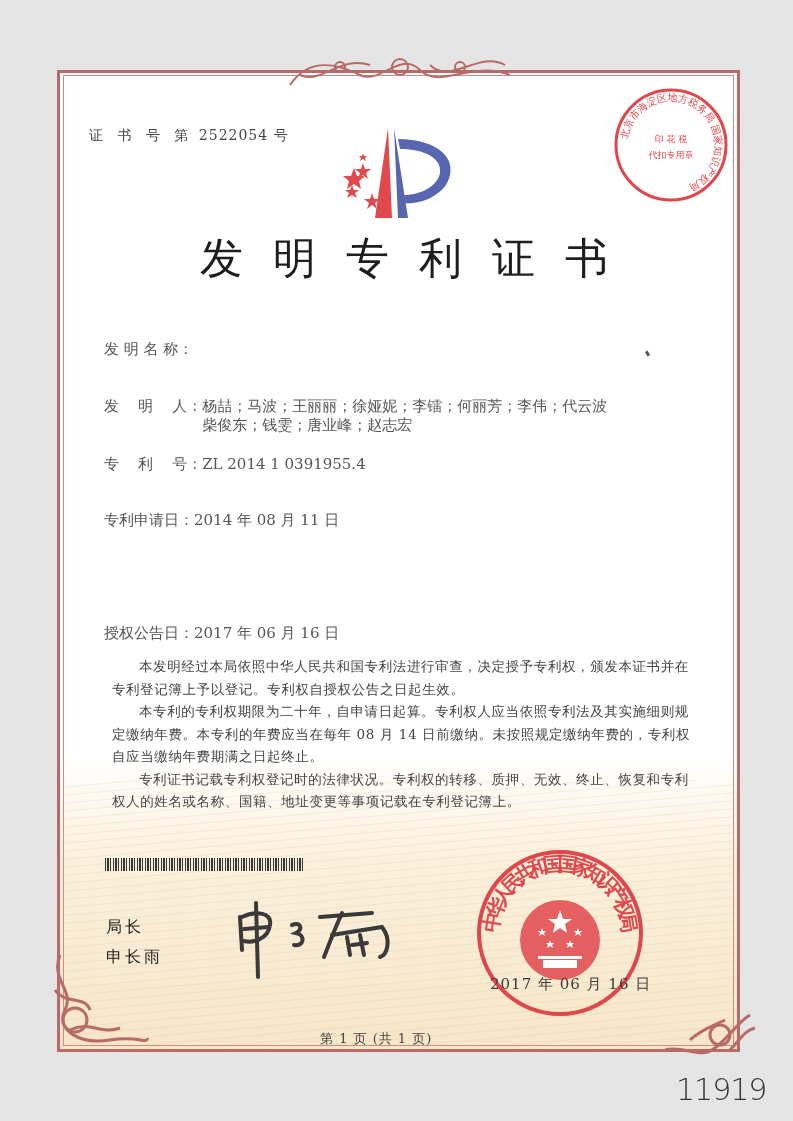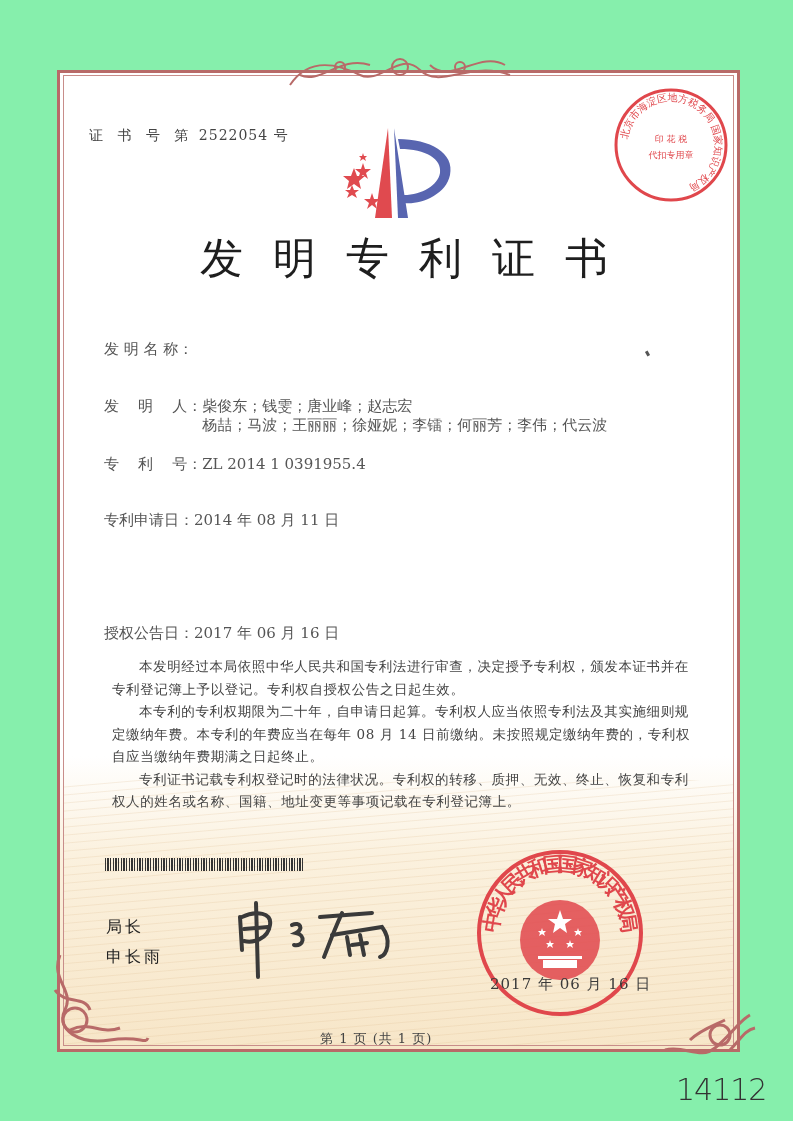--- a/index.html
+++ b/index.html
@@ -1,19 +1,19 @@
 <!DOCTYPE html>
 <html><head>
 <meta charset="utf-8">
 <style>
   * { box-sizing: border-box; margin: 0; padding: 0; }
   html, body { width: 793px; height: 1121px; background: #ffffff; overflow: hidden; }
   body { position: relative; font-family: "DejaVu Serif", "Liberation Serif", serif; color: #333; }
 
-  .page { position: absolute; left: 0; top: 0; width: 793px; height: 1121px; background: #86efac; }
+  .page { position: absolute; left: 0; top: 0; width: 793px; height: 1121px; background: #e5e5e5; }
 
   
   .frame-outer {
     position: absolute; left: 57px; top: 70px; width: 683px; height: 982px;
     border: 3px solid #b86a68;
     background: linear-gradient(to bottom, #ffffff 0%, #ffffff 70%, #fbf1de 80%, #f7e6c8 100%);
   }
   .frame-inner {
     position: absolute; left: 63px; top: 75px; width: 671px; height: 971px;
     border: 1px solid #c88d8a;
@@ -155,22 +155,22 @@
   <div class="title">发明专利证书</div>
 
   <div class="field" style="top:340px">
     <span class="label">发 明 名 称：</span>
   </div>
   <span class="tick-mark"></span>
 
   <div class="field" style="top:397px">
     <span class="label">发    明    人：</span>
     <span class="value">
+      <span class="line">杨喆；马波；王丽丽；徐娅妮；李镭；何丽芳；李伟；代云波</span>
       <span class="line">柴俊东；钱雯；唐业峰；赵志宏</span>
-      <span class="line">杨喆；马波；王丽丽；徐娅妮；李镭；何丽芳；李伟；代云波</span>
     </span>
   </div>
 
   <div class="field" style="top:455px">
     <span class="label">专    利    号：</span>
     <span class="value">ZL 2014 1 0391955.4</span>
   </div>
 
   <div class="field" style="top:511px">
     <span class="label">专利申请日：</span>
@@ -224,14 +224,14 @@
       <polygon points="75,92 76,95 79,95 77,97 78,100 75,98 72,100 73,97 71,95 74,95"></polygon>
       <polygon points="95,92 96,95 99,95 97,97 98,100 95,98 92,100 93,97 91,95 94,95"></polygon>
       <rect x="63" y="108" width="44" height="3"></rect>
       <rect x="68" y="112" width="34" height="8"></rect>
     </g>
   </svg>
   <div class="seal-date">2017 年 06 月 16 日</div>
 
   <div class="page-no">第 1 页 (共 1 页)</div>
 
-  <div class="handwritten">14112</div>
+  <div class="handwritten">11919</div>
 </div>
 
 </body></html>

